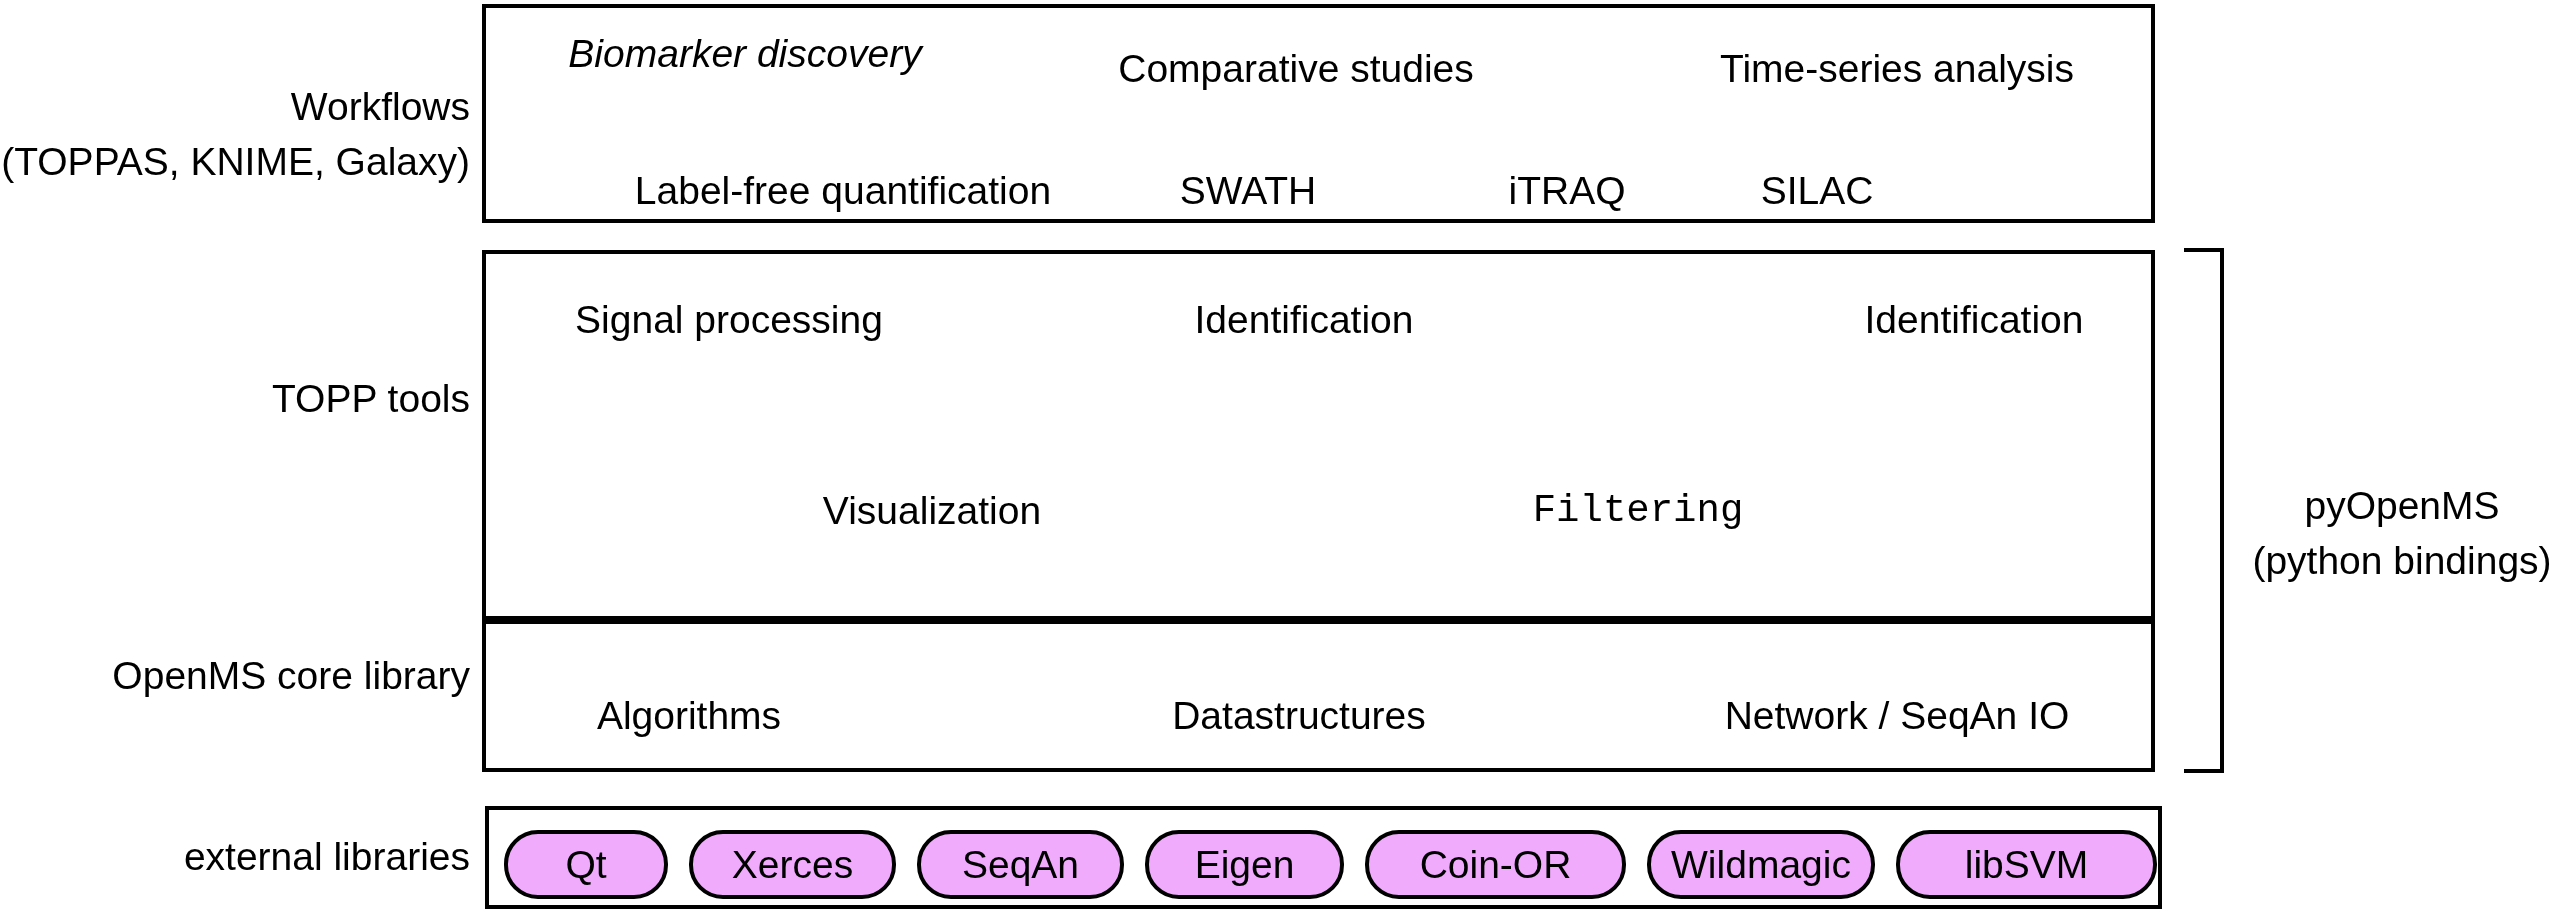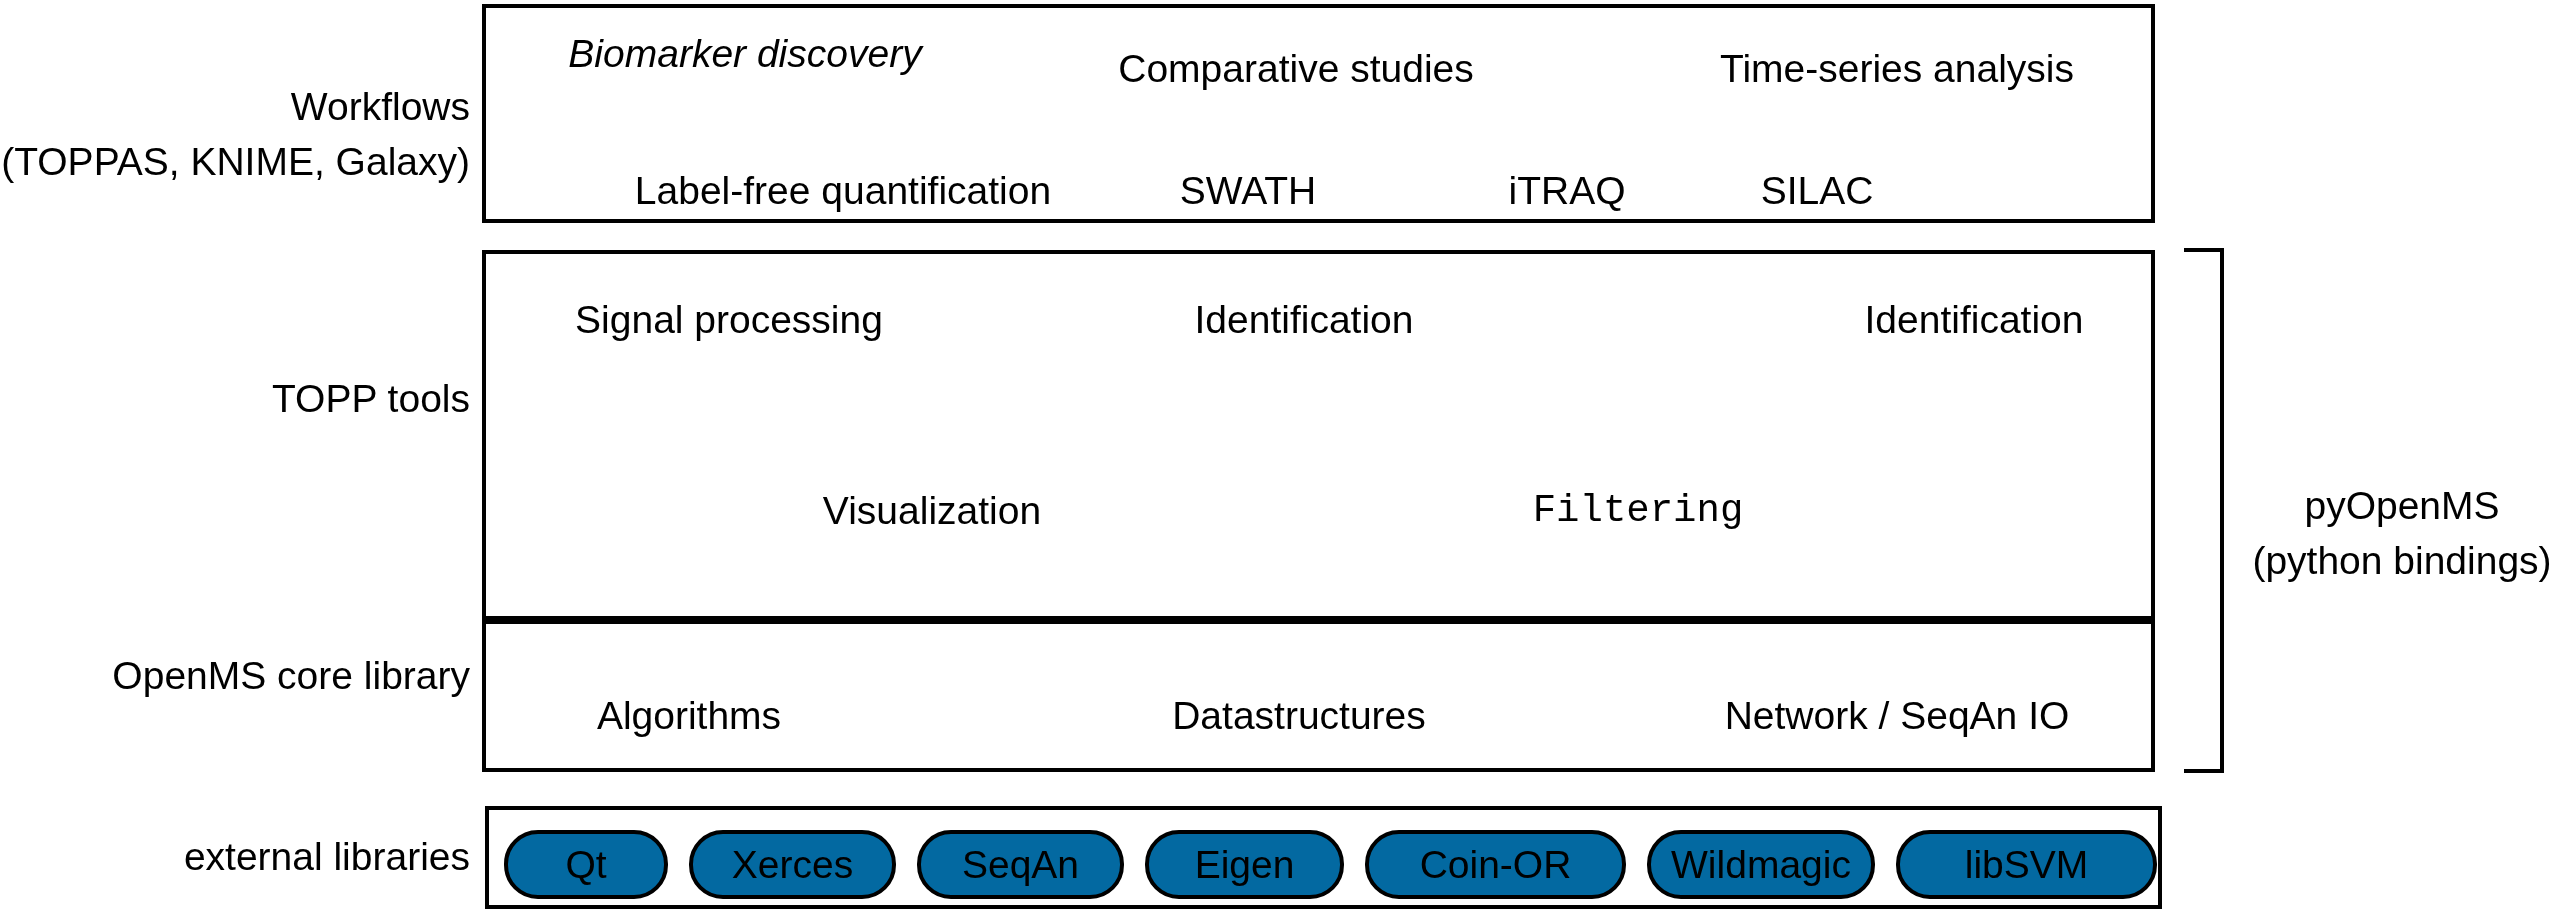--- a/index.html
+++ b/index.html
@@ -80,21 +80,21 @@
     left: 504px; top: 830px;
     height: 69px;
     display: flex;
     align-items: stretch;
     gap: 21px;
   }
   .pill {
     box-sizing: border-box;
     border: 4.4px solid #000000;
     border-radius: 34px;
-    background: #0369a1;
+    background: #f0abfc;
     display: flex;
     align-items: center;
     justify-content: center;
     font-size: 39px;
     white-space: nowrap;
   }
   .pill:nth-child(1) { width: 164px; }
   .pill:nth-child(2) { width: 207px; }
   .pill:nth-child(3) { width: 207px; }
   .pill:nth-child(4) { width: 199px; }

